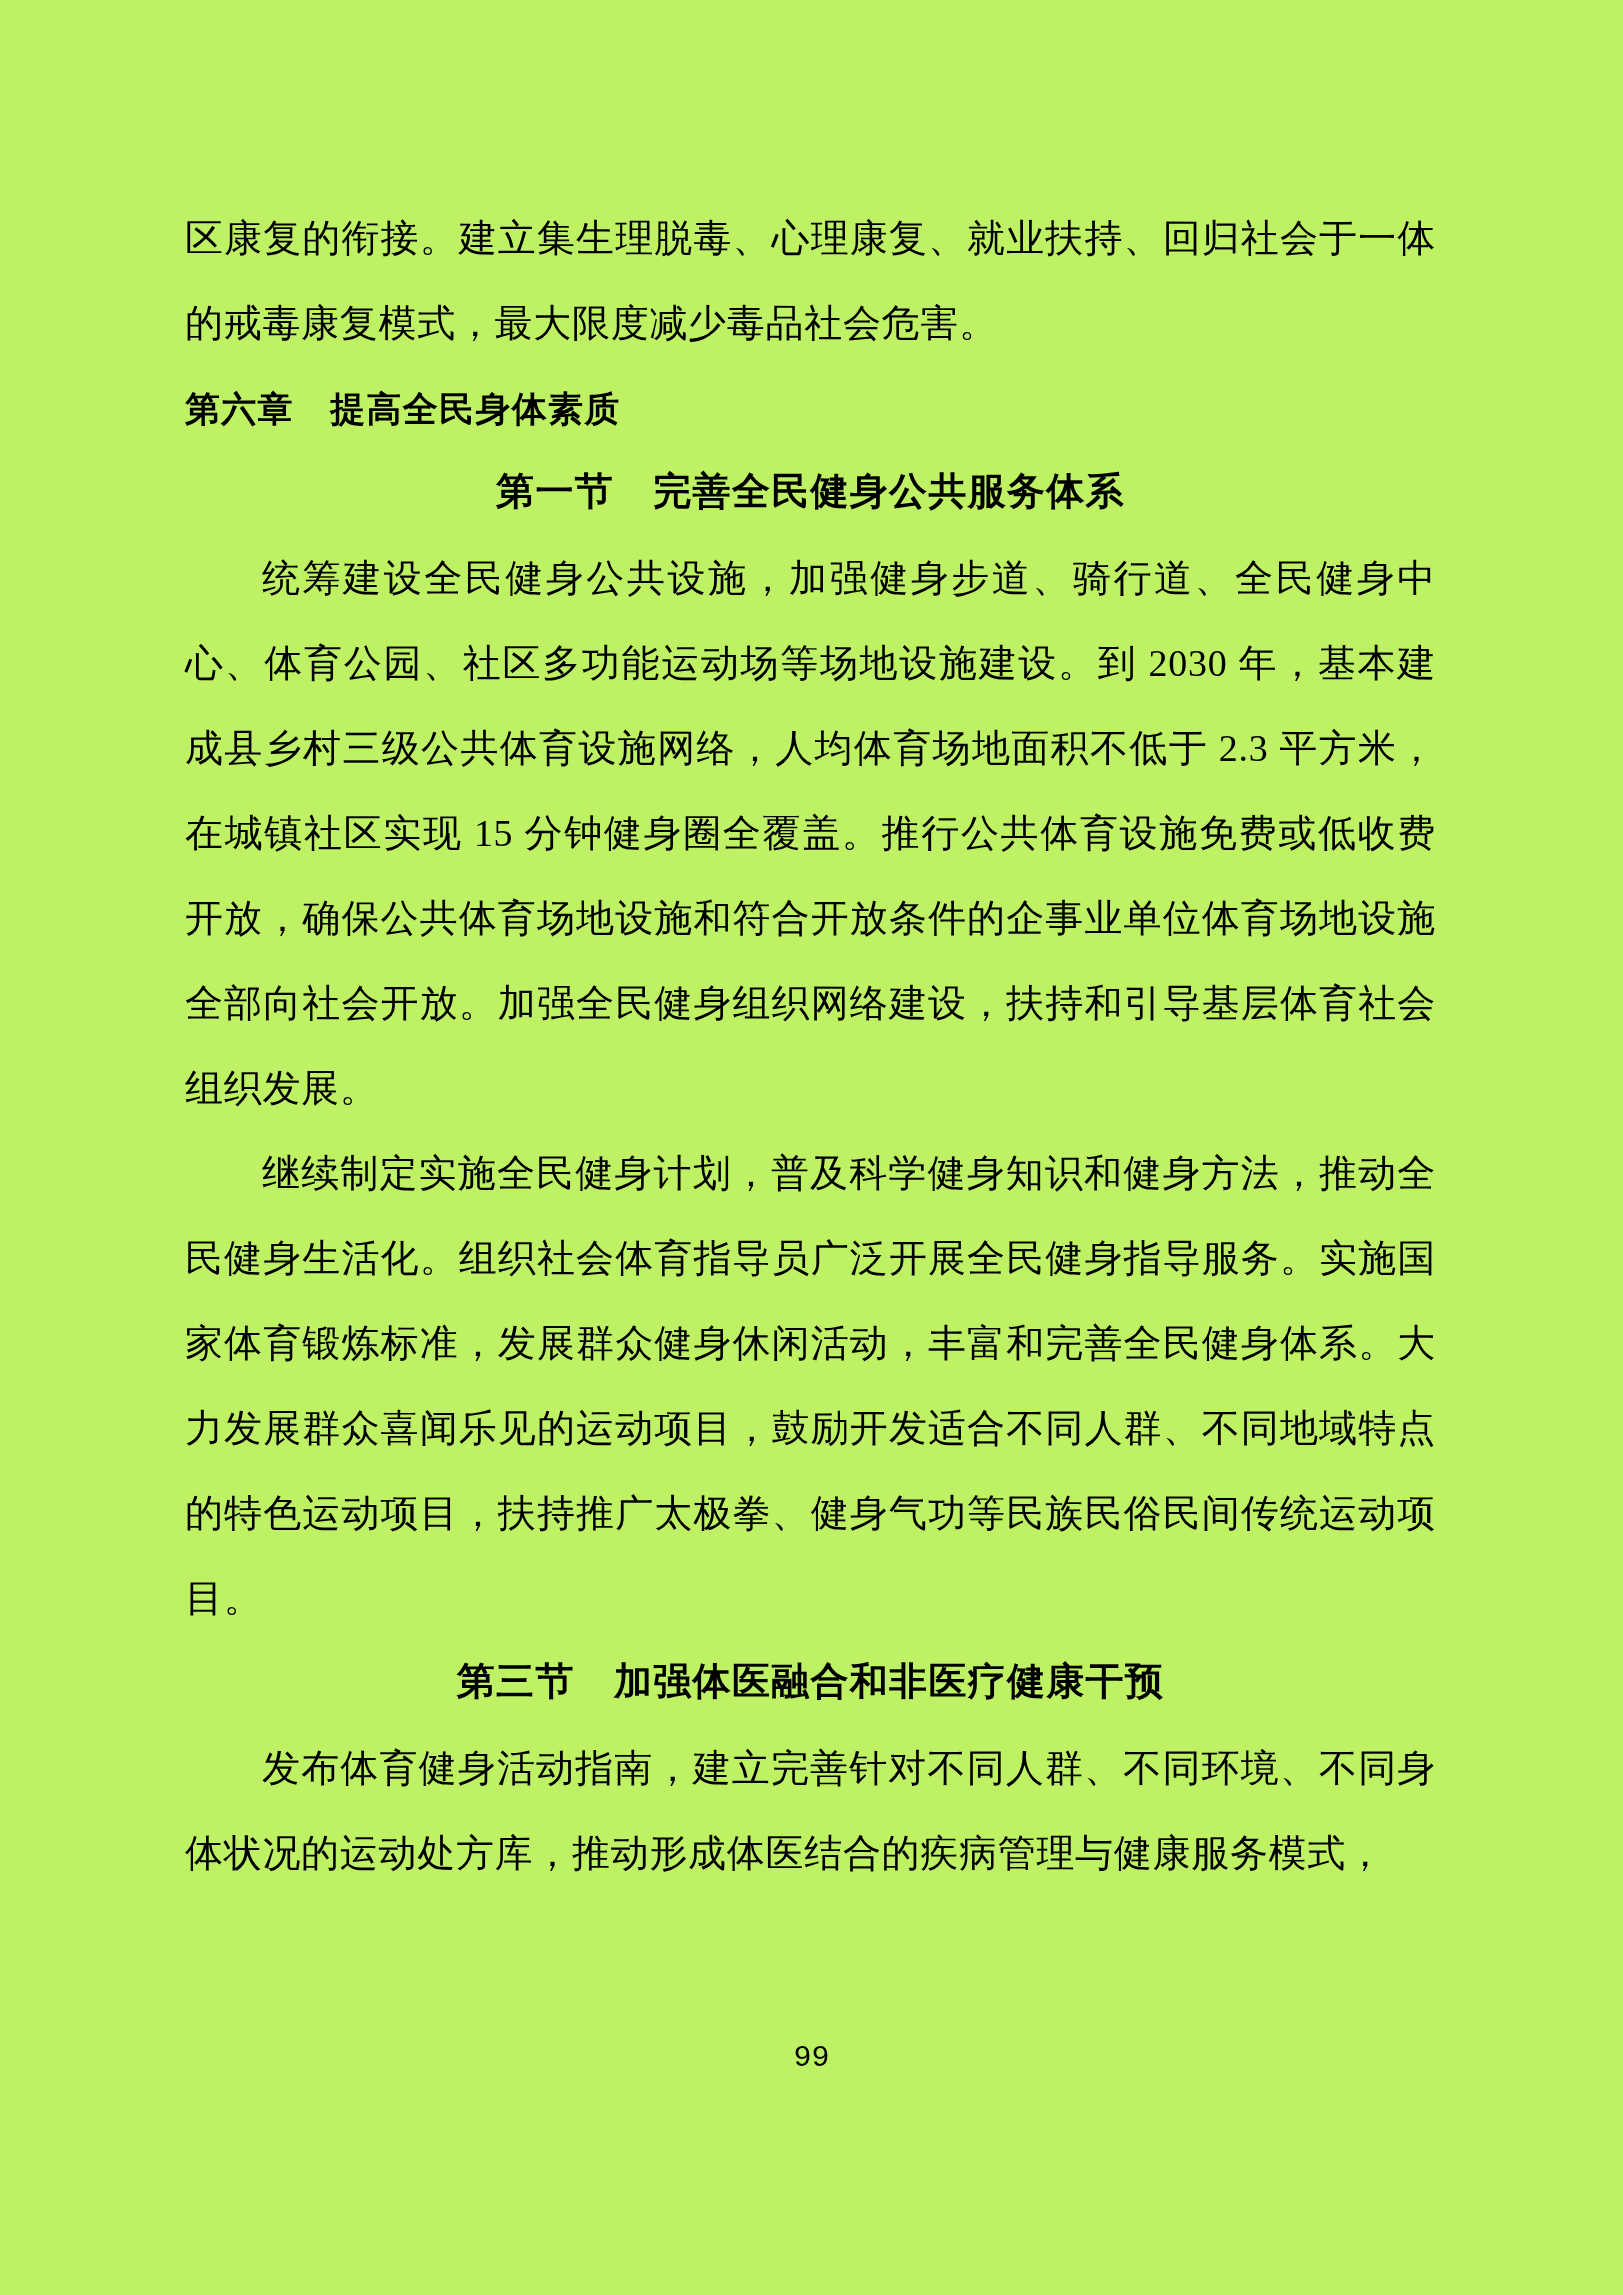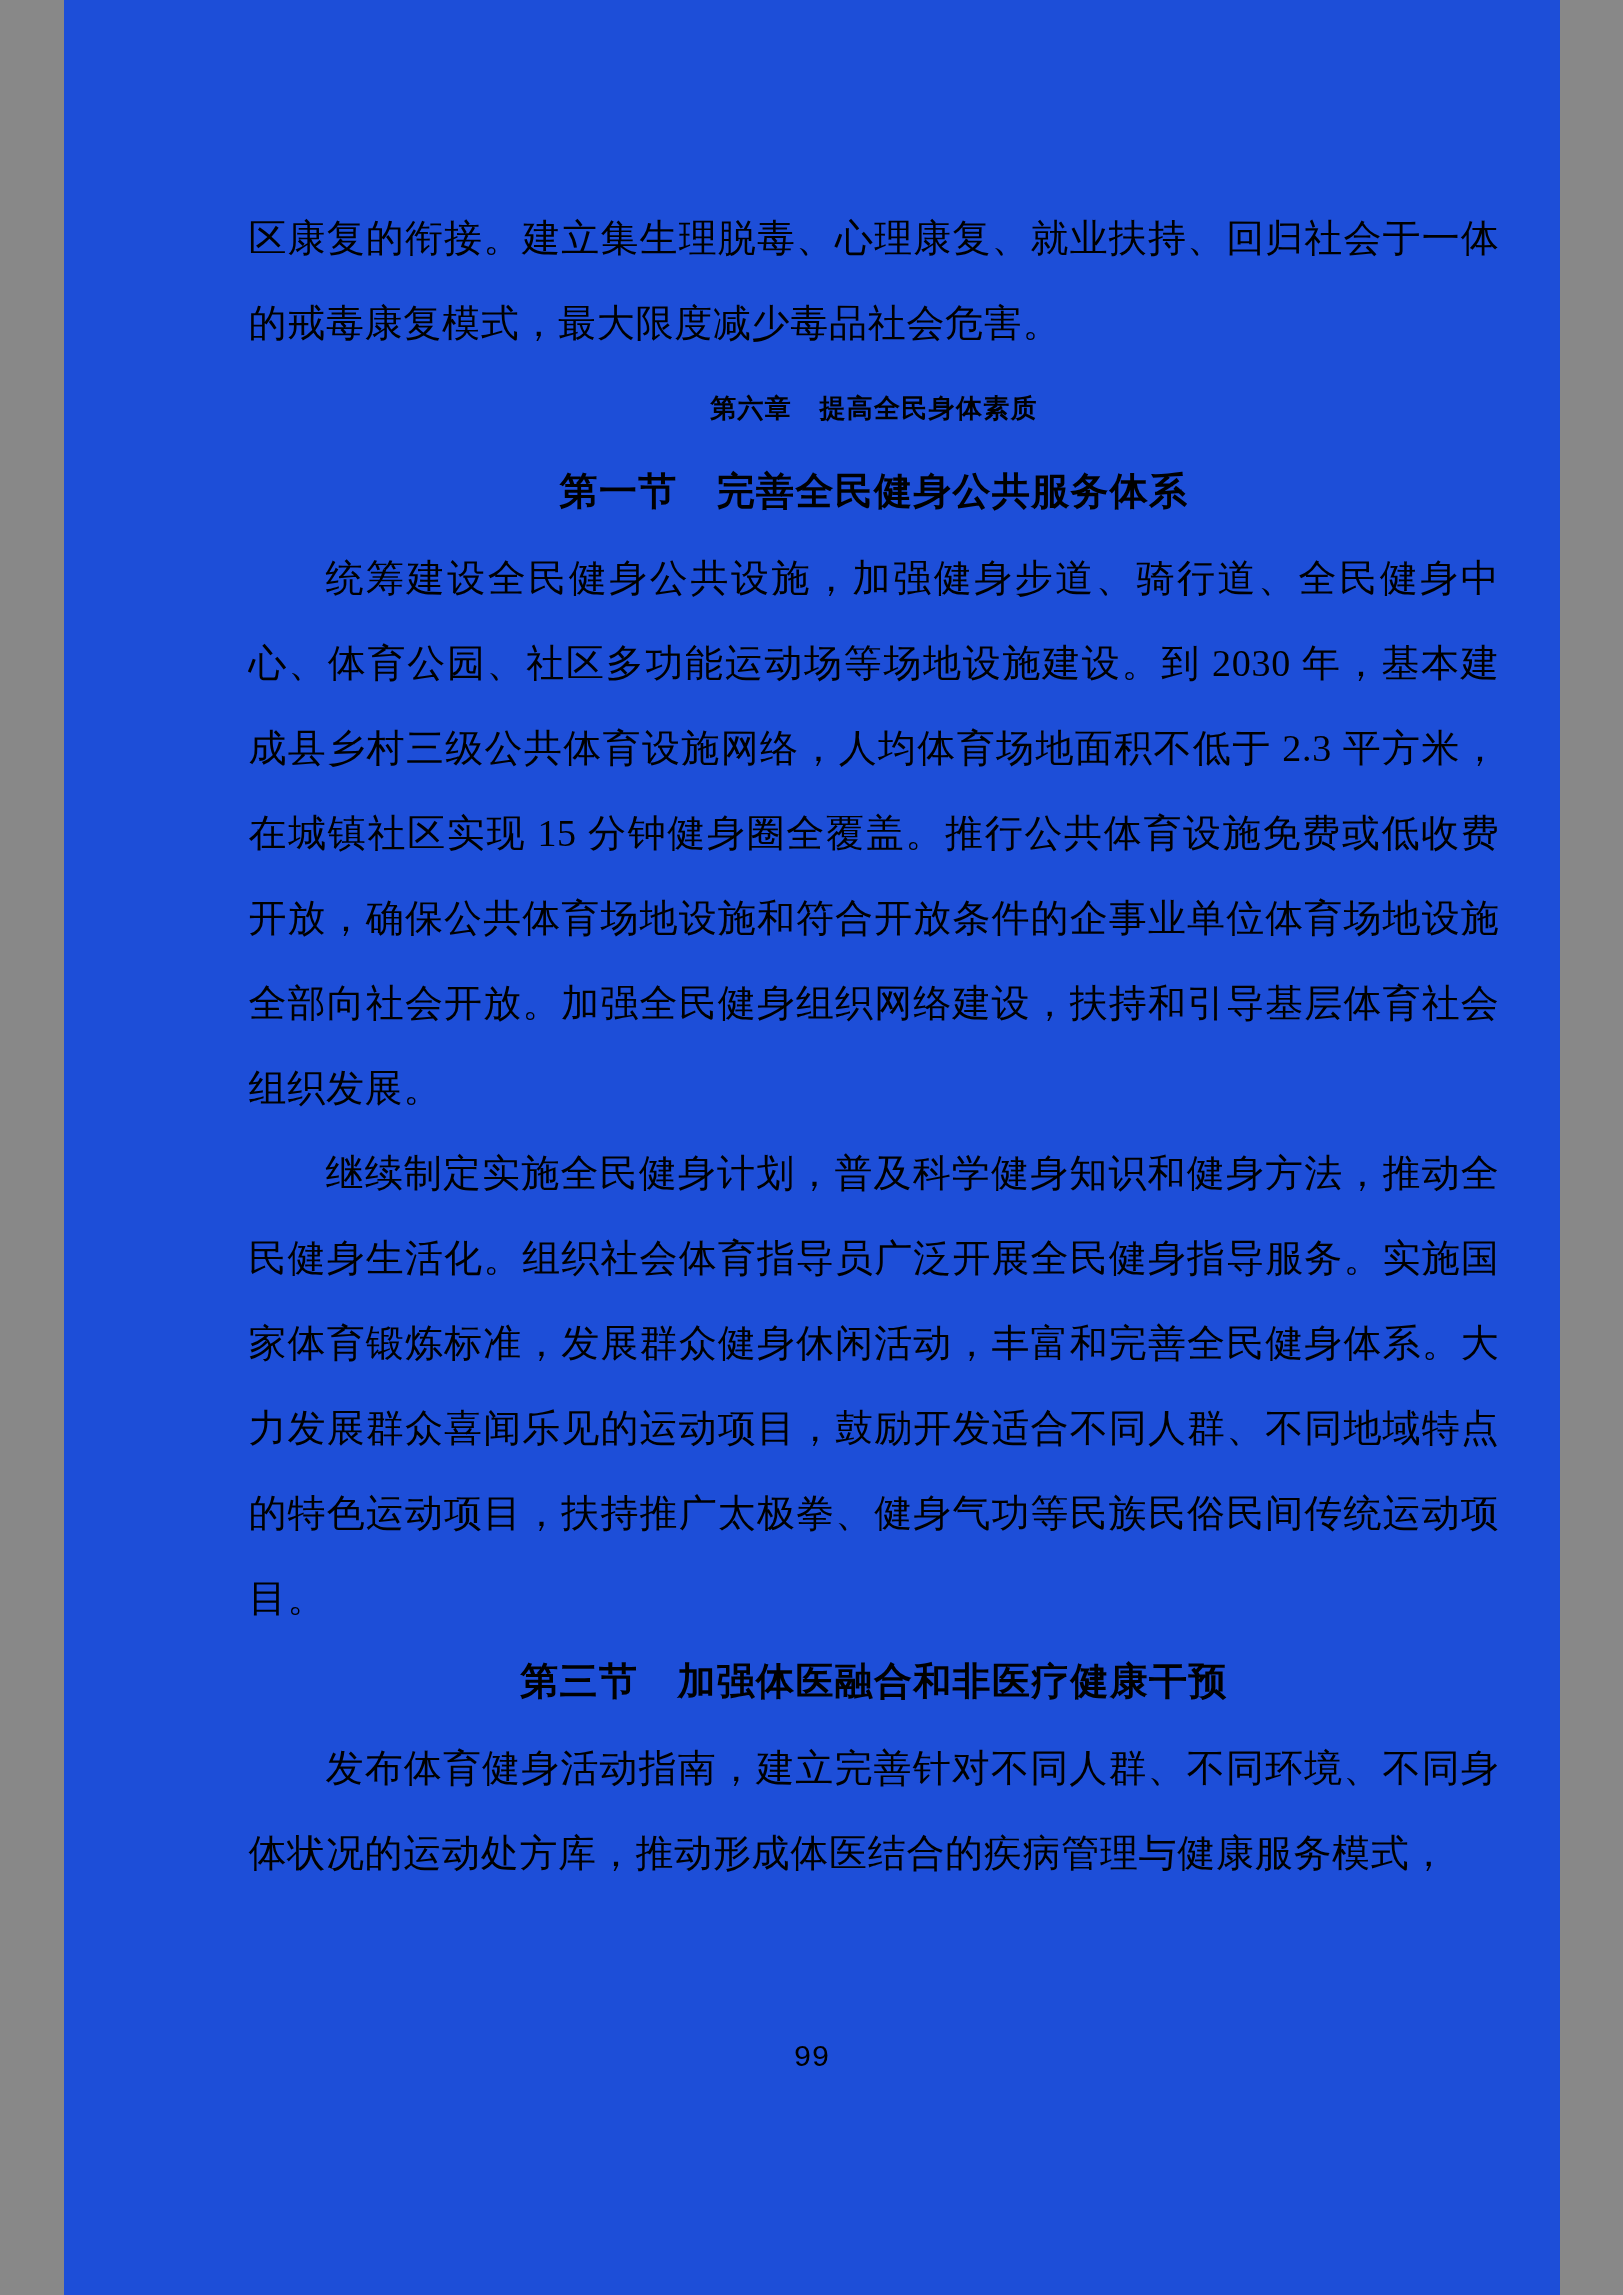--- a/index.html
+++ b/index.html
@@ -2,24 +2,24 @@
 <html style="font-size:10.5px"><head>
 <meta charset="utf-8">
 <style>
   html, body {
     margin: 0;
     padding: 0;
     background: #888;
   }
   .page {
     position: relative;
-    width: 1496px;
+    width: 1623px;
     height: 2295px;
     margin: 0 auto;
-    background: #1d4ed8;
+    background: #bef264;
     color: #000000;
     font-family: "Liberation Serif", serif;
     overflow: hidden;
   }
   .content {
     position: absolute;
     left: 185px;
     top: 196px;
     width: 1251px;
   }
@@ -33,23 +33,22 @@
     letter-spacing: 0.7px;
     word-break: break-all;
   }
   .para.indent {
     text-indent: 77px;
   }
   .heading-chapter {
     margin: 0;
     font-family: "Liberation Sans", sans-serif;
     font-weight: bold;
-    font-size: 26px;
+    font-size: 35px;
     line-height: 85px;
-    text-align: center;
     letter-spacing: 1.3px;
   }
   .heading-section {
     margin: 0;
     font-family: Liberation Mono, monospace;
     font-weight: bold;
     font-size: 38px;
     line-height: 85px;
     text-align: center;
     letter-spacing: 1.3px;

